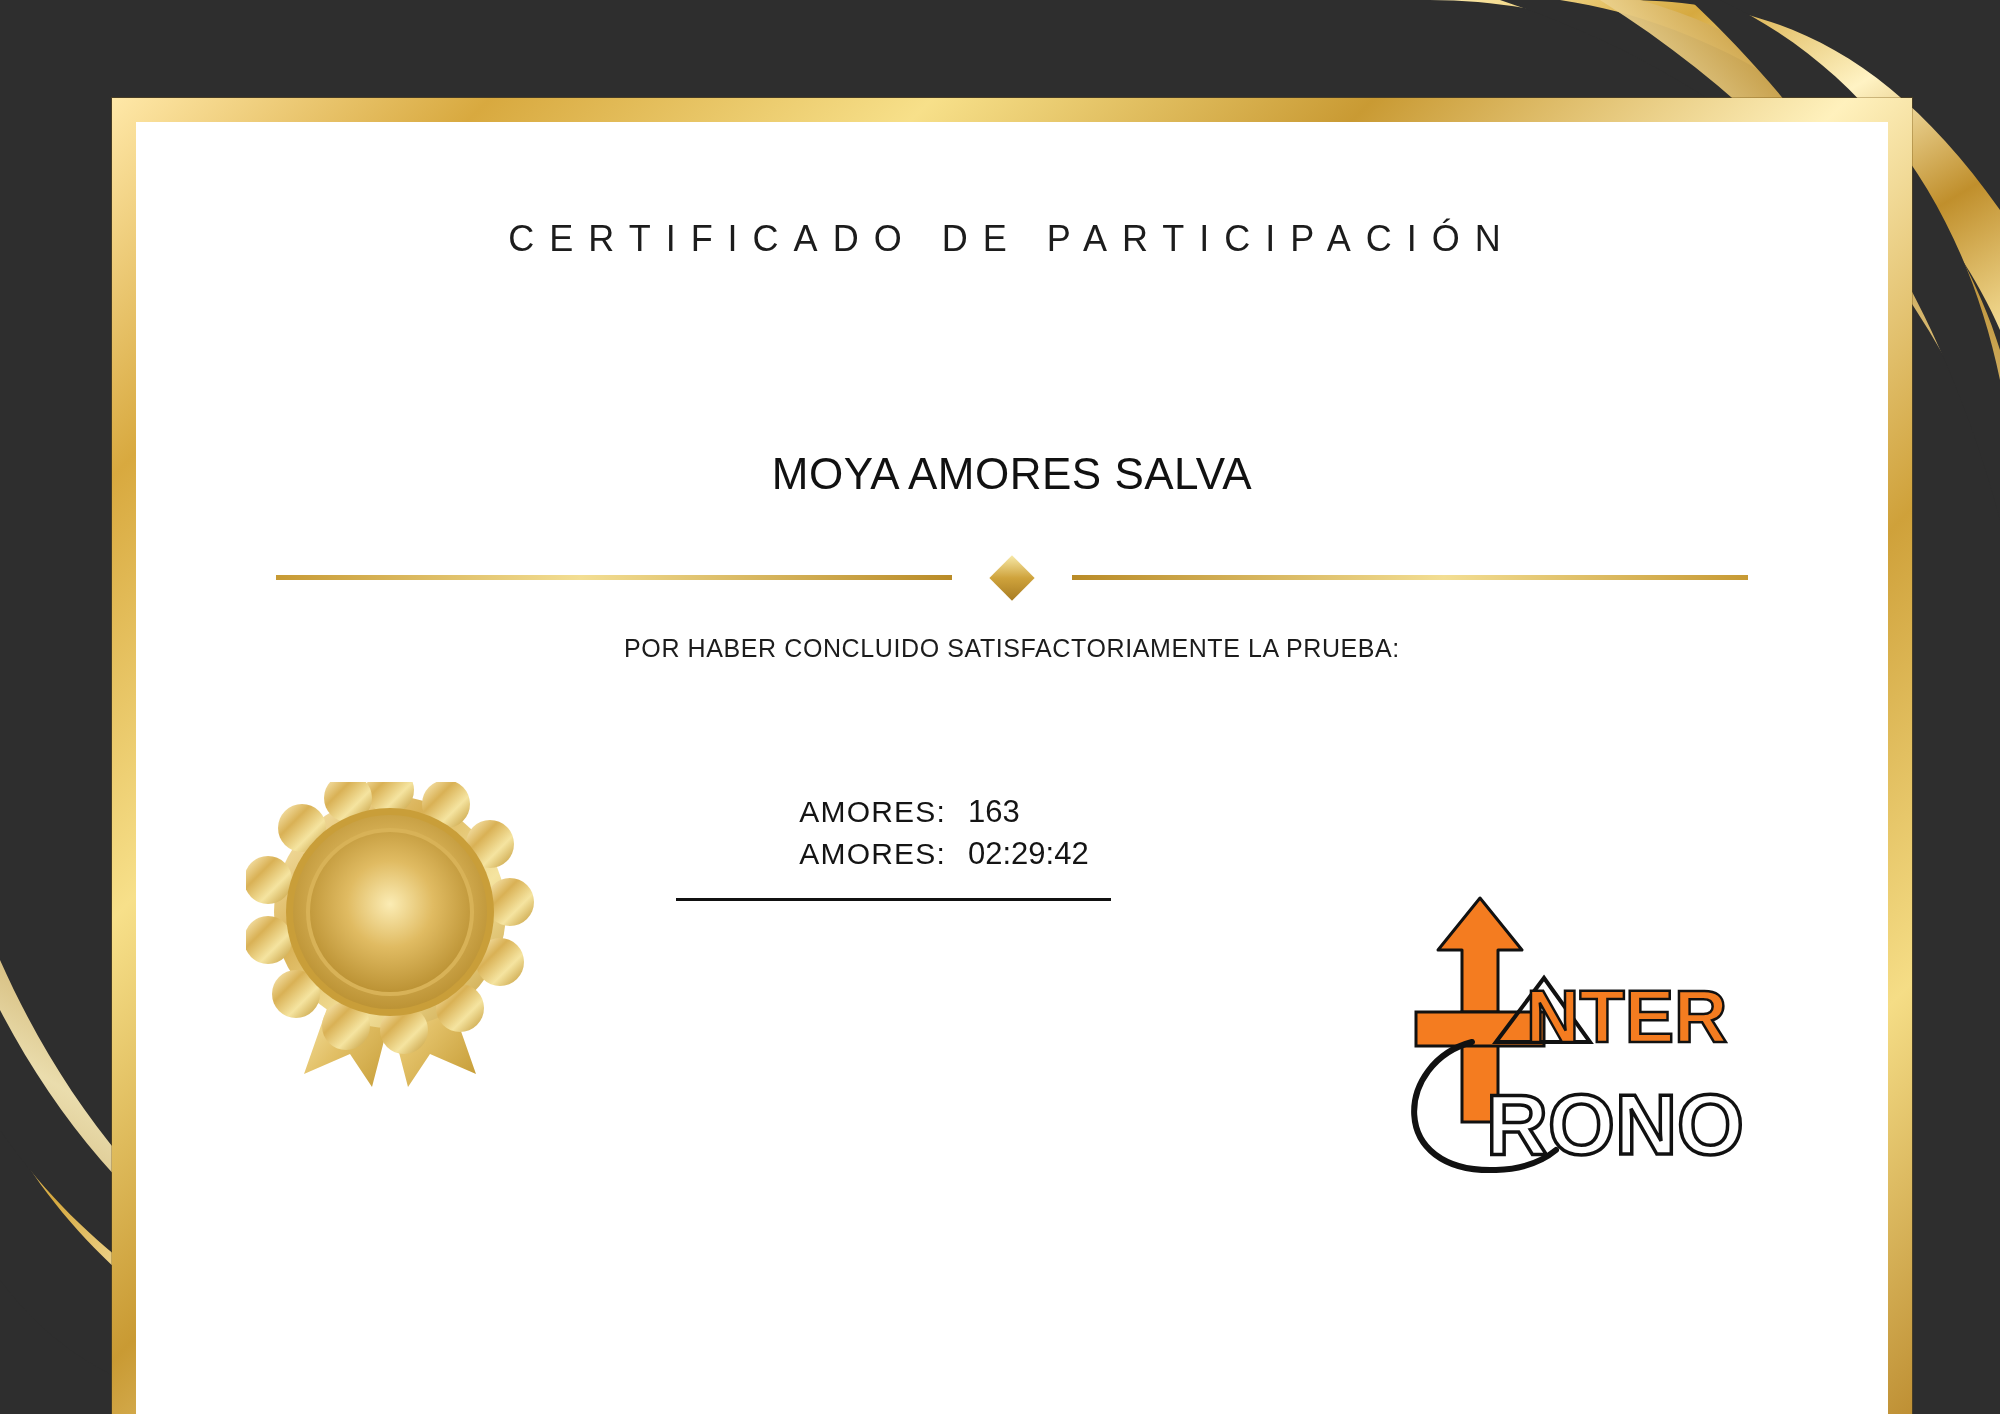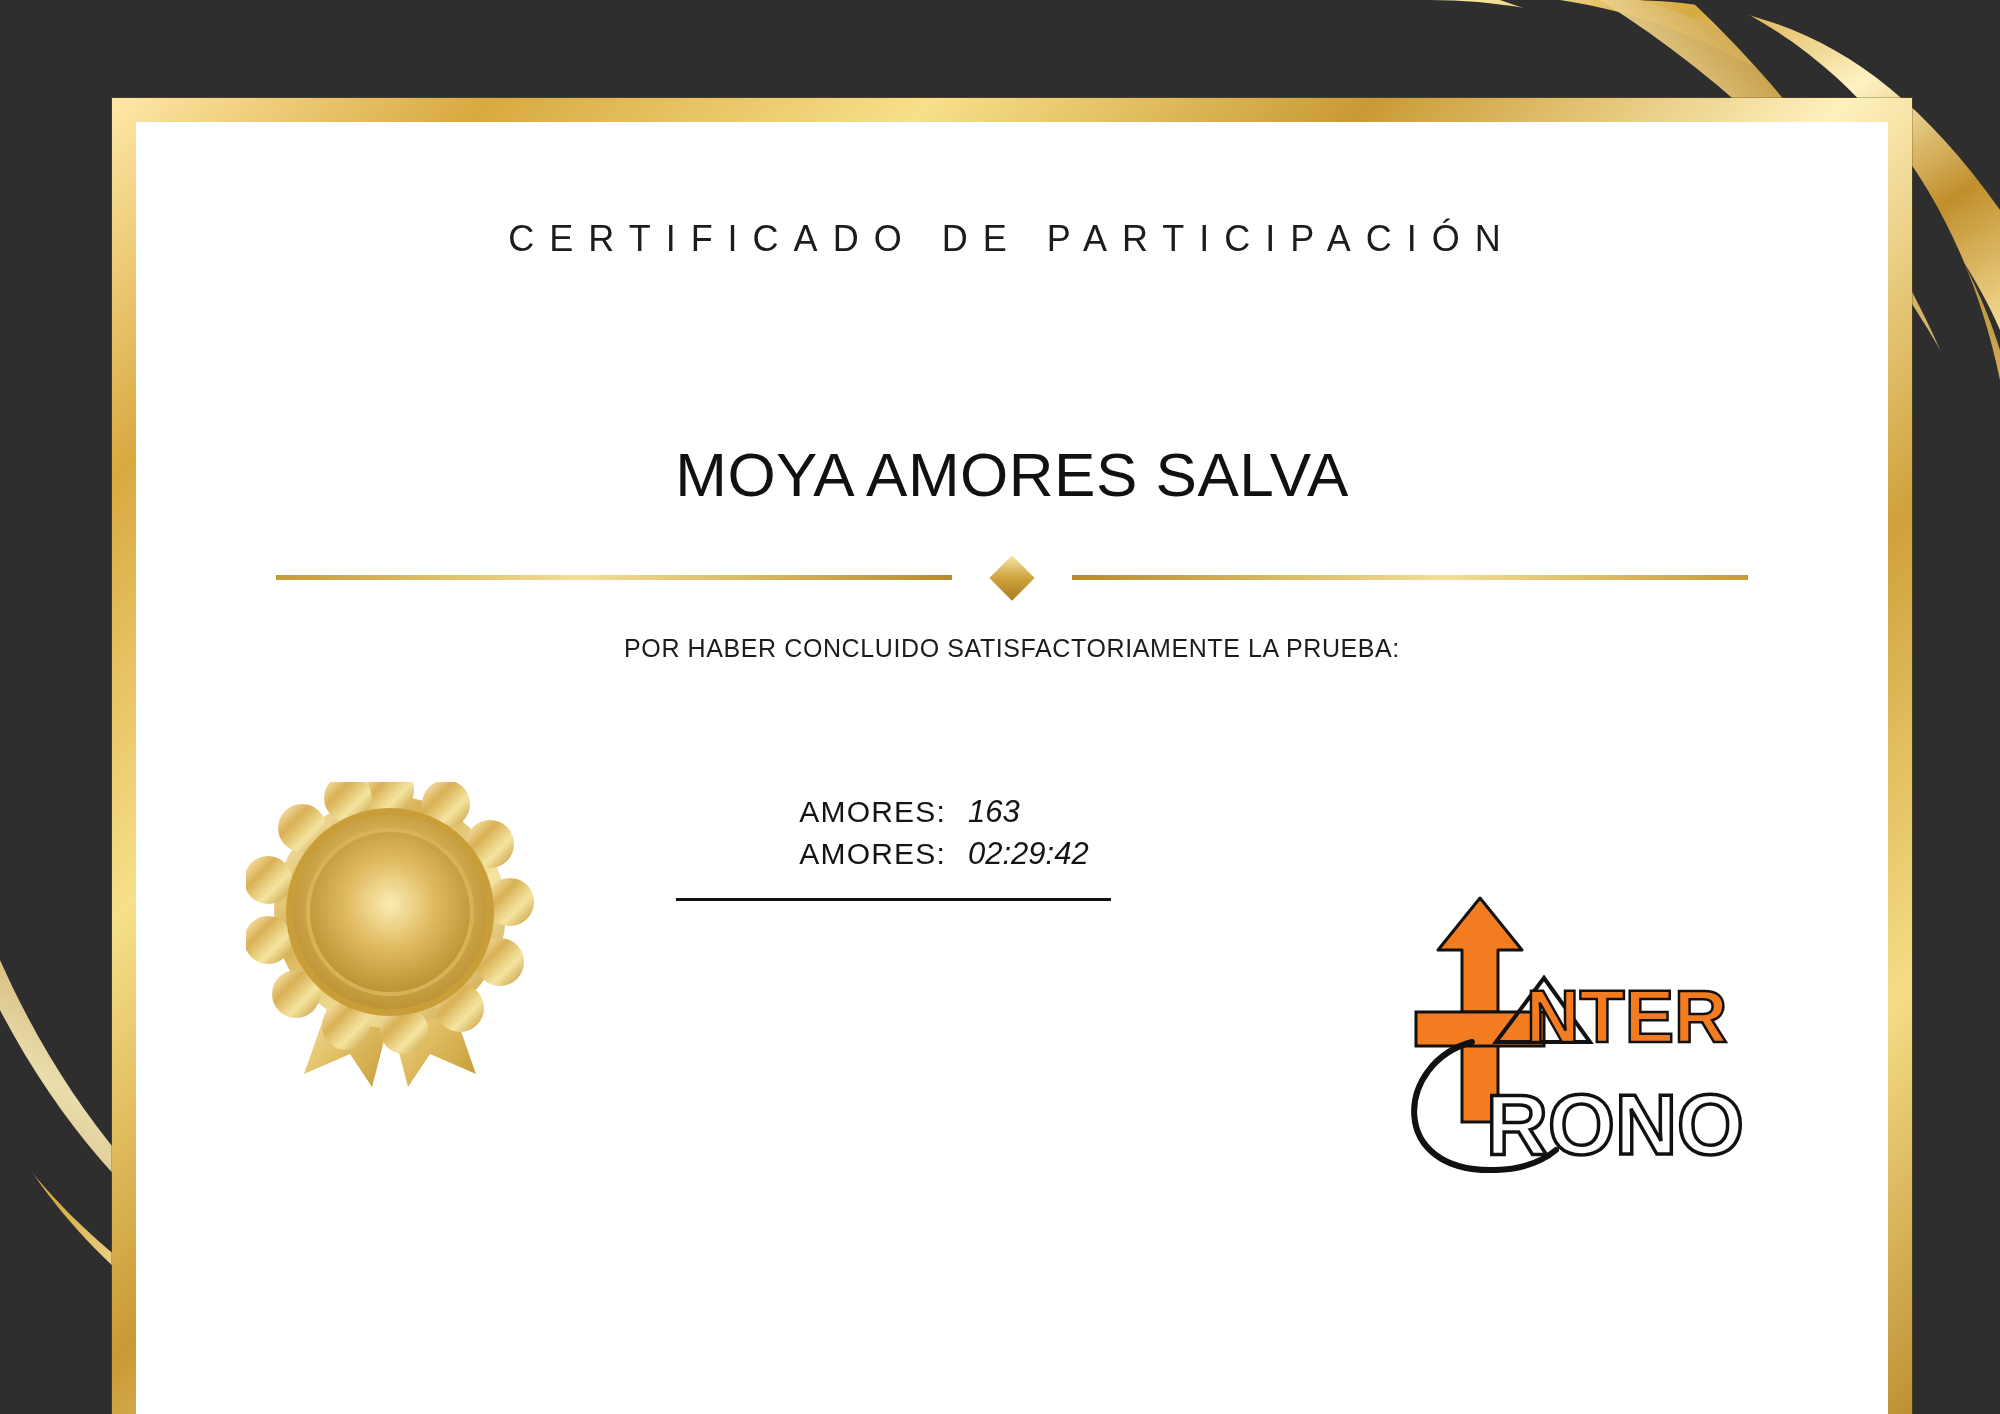--- a/index.html
+++ b/index.html
@@ -74,25 +74,25 @@
     text-align: center;
     font-size: 36px;
     letter-spacing: 15px;
     color: #1c1c1c;
     font-weight: 400;
     white-space: nowrap;
   }
 
   .recipient {
     position: absolute;
-    top: 317px;
+    top: 327px;
     left: 0;
     right: 0;
     text-align: center;
-    font-size: 62px;
+    font-size: 44px;
     color: #111111;
     font-weight: 400;
     letter-spacing: 0.5px;
   }
 
   
   .divider {
     position: absolute;
     top: 440px;
     left: 140px;
@@ -153,21 +153,20 @@
     width: 290px;
     text-align: right;
     font-size: 30px;
     letter-spacing: 1.2px;
     color: #141414;
   }
   .result-value {
     margin-left: 22px;
     font-size: 31px;
     color: #141414;
-    font-style: italic;
   }
   .results-rule {
     margin-top: 26px;
     margin-left: 20px;
     width: 435px;
     height: 3px;
     background: #111111;
   }
 
   

